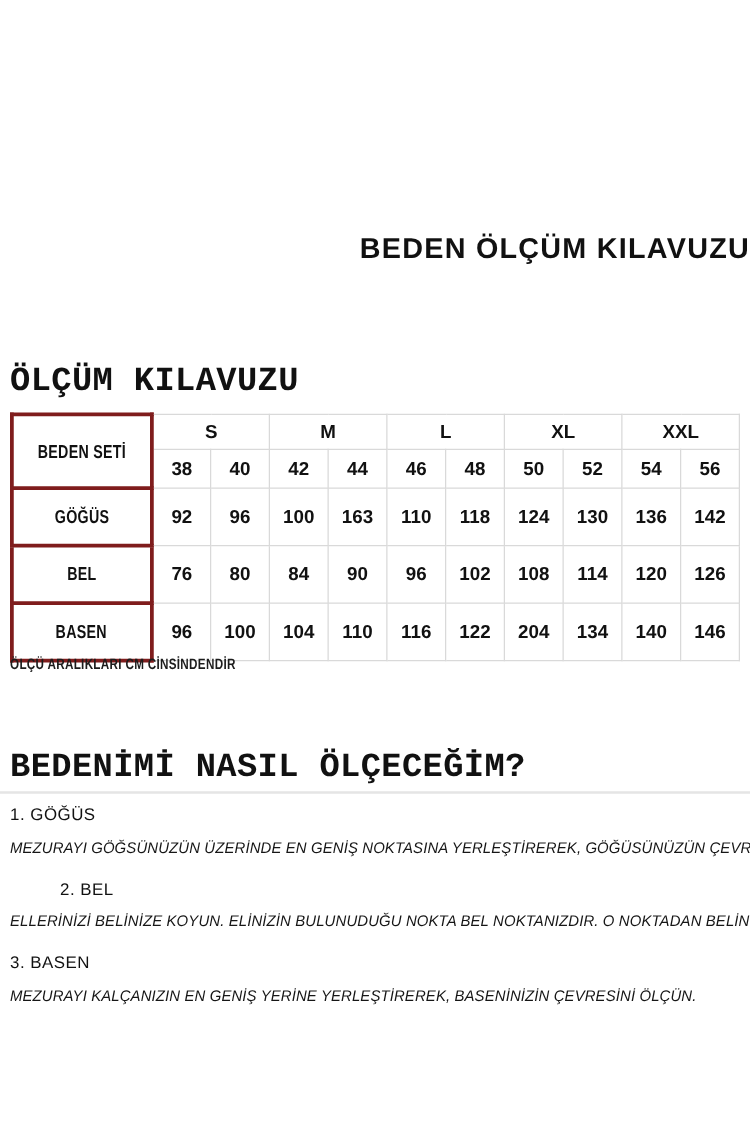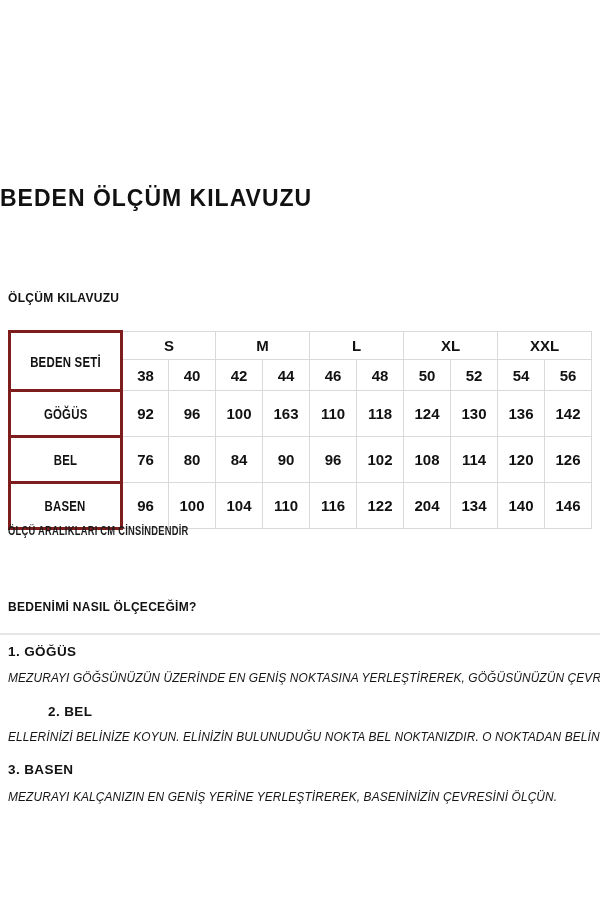--- a/index.html
+++ b/index.html
@@ -8,31 +8,32 @@
     width: 600px;
     height: 900px;
     background: #ffffff;
     font-family: "Liberation Sans", "DejaVu Sans", sans-serif;
     color: #111111;
     overflow: hidden;
   }
   .main-title {
     position: absolute;
     top: 185px; left: 0; width: 100%;
-    text-align: left;
+    text-align: right;
     font-size: 23px;
     font-weight: 800;
     letter-spacing: 1px;
   }
   .section-heading {
     position: absolute;
     left: 8px;
-    font-size: 12px;
+    font-size: 27px;
     font-weight: 800;
     letter-spacing: .3px;
+    font-family: Liberation Mono, monospace;
   }
   .h-olcum { top: 291px; }
   .h-nasil { top: 580px; margin-top: 20px; }
 
   table.size-table {
     position: absolute;
     left: 8px; top: 330px;
     border-collapse: collapse;
     table-layout: fixed;
   }
@@ -77,21 +78,21 @@
   .divider {
     position: absolute;
     left: 0; top: 633px;
     width: 600px; height: 2px;
     background: #e5e5e5;
   }
   .step-title {
     position: absolute;
     left: 8px;
     font-size: 13.5px;
-    font-weight: 700;
+    font-weight: 400;
     letter-spacing: .4px;
   }
   .step-desc {
     position: absolute;
     left: 8px;
     font-size: 12.3px;
     font-style: italic;
     font-weight: 500;
     letter-spacing: .1px;
     white-space: nowrap;

